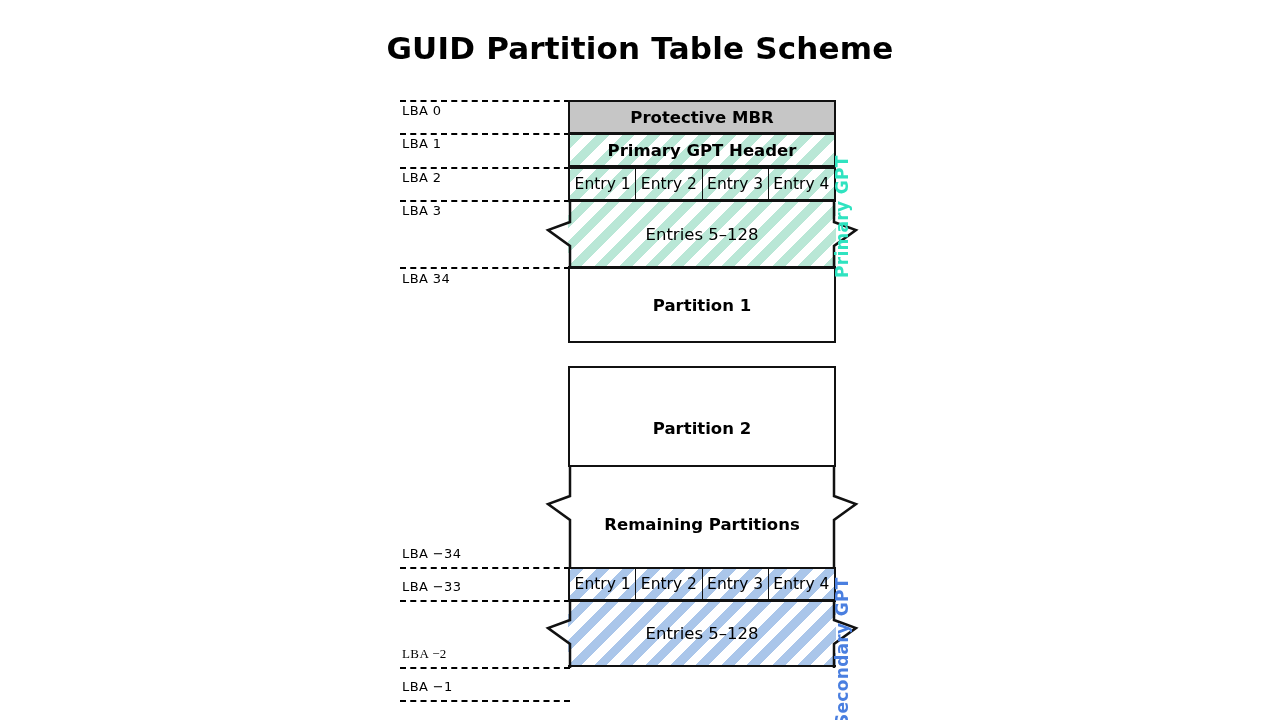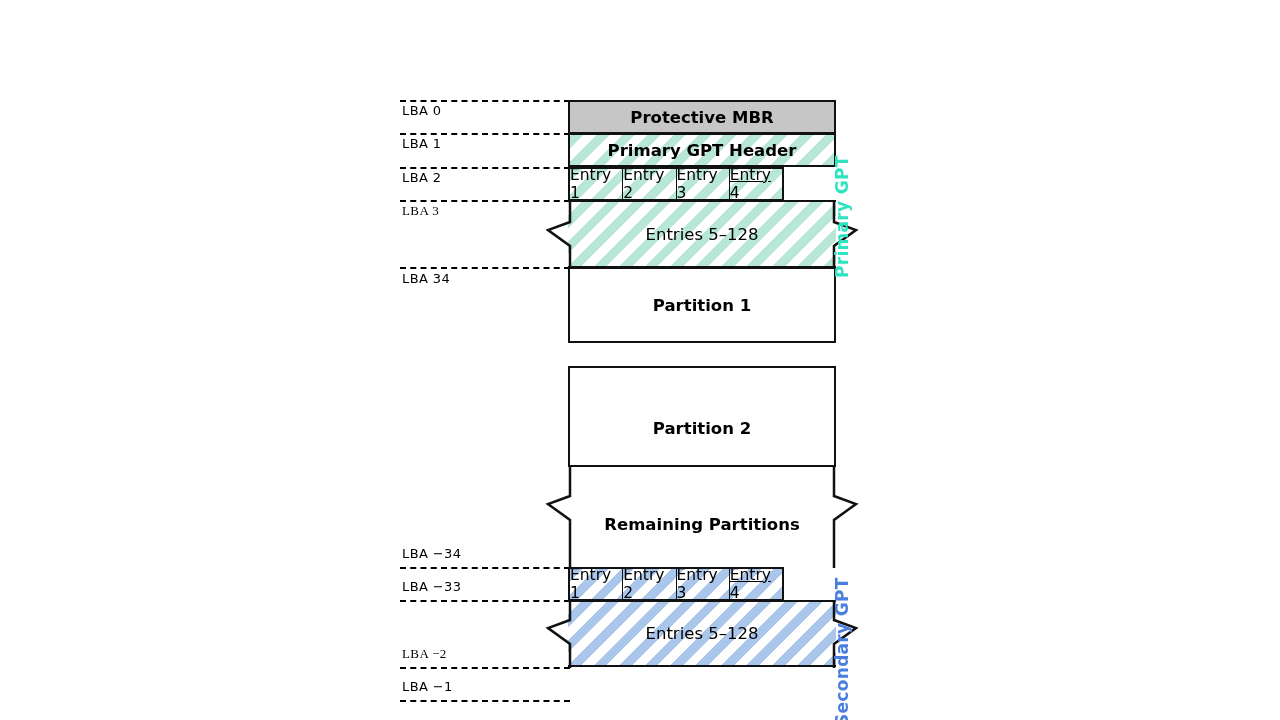--- a/index.html
+++ b/index.html
@@ -74,39 +74,39 @@
       #ffffff 9px, #ffffff 18px);
   }
 
   .bold{font-weight:bold;font-size:16.5px;}
   .reg{font-weight:normal;font-size:16.5px;}
 
   
   .entries{
     position:absolute;
     left:568px;
-    width:216px;
+    width:268px;
     box-sizing:border-box;
     border:2.5px solid #111111;
     display:flex;
     overflow:hidden;
   }
   .entries .cell{
     flex:1 1 0;
     box-sizing:border-box;
     border-right:1.5px solid #111111;
     display:flex;
     align-items:center;
     justify-content:center;
     font-size:15.5px;
     color:#000000;
     position:relative;
     z-index:3;
   }
-  .entries .cell:last-child{border-right:none;text-decoration:underline;}
+  .entries .cell:last-child{border-right:none;}
 
   
   .torn{
     position:absolute;
     left:548px;
     width:308px;
     height:0;
   }
   .torn svg{display:block;overflow:visible;}
 
@@ -119,35 +119,38 @@
     transform-origin:left bottom;
     transform:rotate(-90deg);
     letter-spacing:.3px;
   }
 </style>
 </head>
 <body>
 
 <div id="stage">
 
+  <div class="title">
+    <span>GUID Partition Table Scheme</span>
+  </div>
 
   <div class="leader" style="top:100px;"></div>
   <div class="leader" style="top:133px;"></div>
   <div class="leader" style="top:167px;"></div>
   <div class="leader" style="top:200px;"></div>
   <div class="leader" style="top:267px;"></div>
   <div class="leader" style="top:567px;"></div>
   <div class="leader" style="top:600px;"></div>
   <div class="leader" style="top:667px;"></div>
   <div class="leader" style="top:700px;"></div>
 
   <div class="lba-label" style="top:103px;">LBA 0</div>
   <div class="lba-label" style="top:136px;">LBA 1</div>
   <div class="lba-label" style="top:170px;">LBA 2</div>
-  <div class="lba-label" style="top:203px;font-family:Liberation Serif, serif;">LBA 3</div>
+  <div class="lba-label" style="top:203px;">LBA 3</div>
   <div class="lba-label" style="top:271px;text-align:right;">LBA 34</div>
   <div class="lba-label" style="top:546px;">LBA −34</div>
   <div class="lba-label" style="top:579px;">LBA −33</div>
   <div class="lba-label" style="top:646px;font-family:Liberation Serif, serif;">LBA −2</div>
   <div class="lba-label" style="top:679px;">LBA −1</div>
 
   <div class="band fill-gray" style="top:100px;height:34px;">
     <span class="lbl bold">Protective MBR</span>
   </div>
 

